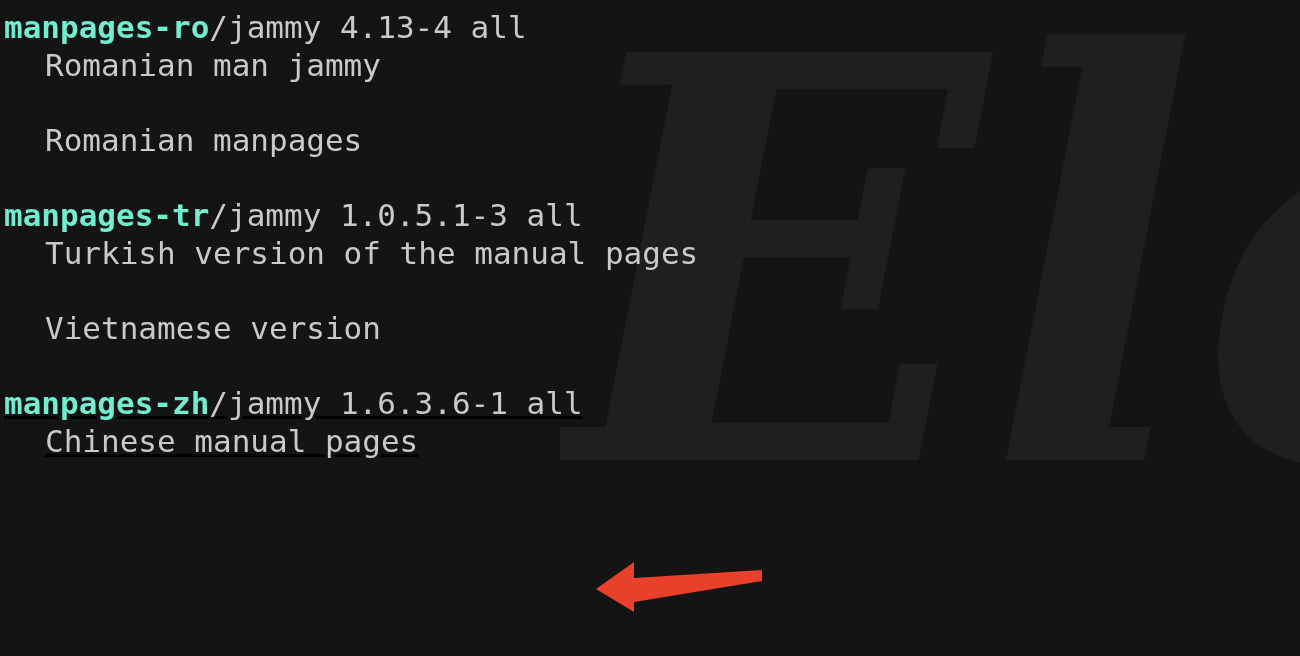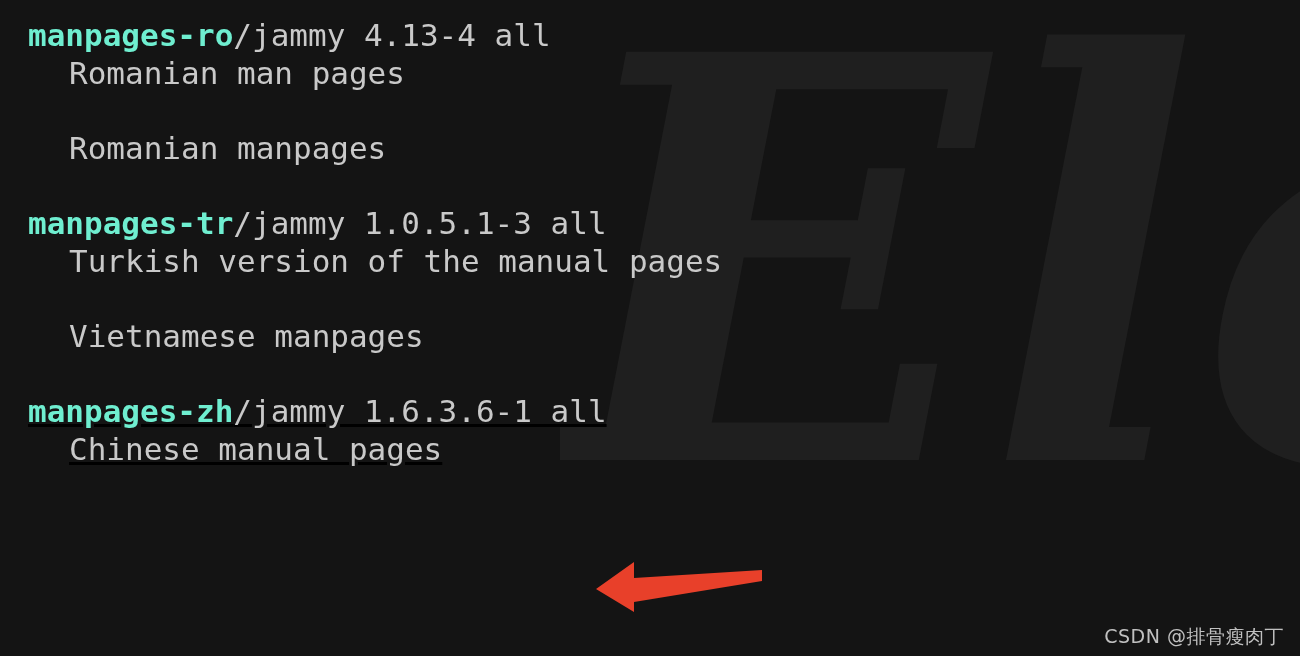--- a/index.html
+++ b/index.html
@@ -33,25 +33,25 @@
     font-style: italic;
     font-weight: 700;
     font-size: 560px;
     fill: #1f1f1f;
   }
 
   
   #terminal {
     position: absolute;
     left: 0;
-    top: 12px;
+    top: 4px;
     width: 1300px;
     height: 472px;
     z-index: 2;
-    padding: 4px 0 0 28px;
+    padding: 4px 0 0 4px;
     box-sizing: border-box;
   }
   .pkg-entry { margin-bottom: 37px; }
   .pkg-entry:last-child { margin-bottom: 12px; text-decoration: underline; }
 
   .pkg-line {
     font-size: 31px;
     line-height: 38px;
     white-space: pre;
     letter-spacing: 0px;
@@ -106,45 +106,44 @@
 <div id="screen">
 
   <svg id="bg-watermark" viewBox="0 0 900 760" preserveAspectRatio="xMidYMid meet" aria-hidden="true">
     <text x="0" y="600">Elec</text>
   </svg>
 
   <div id="terminal">
 
     <div class="pkg-entry">
       <div class="pkg-line"><span class="pkg-name">manpages-ro</span><span class="pkg-meta">/jammy 4.13-4 all</span></div>
-      <div class="pkg-desc">Romanian man pages</div>
+      <div class="pkg-desc">Romanian man jammy</div>
     </div>
 
     <div class="pkg-entry">
     </div>
 
     <div class="pkg-entry">
       <div class="pkg-desc">Romanian manpages</div>
     </div>
 
     <div class="pkg-entry">
       <div class="pkg-line"><span class="pkg-name">manpages-tr</span><span class="pkg-meta">/jammy 1.0.5.1-3 all</span></div>
       <div class="pkg-desc">Turkish version of the manual pages</div>
     </div>
 
     <div class="pkg-entry">
-      <div class="pkg-desc">Vietnamese manpages</div>
+      <div class="pkg-desc">Vietnamese version</div>
     </div>
 
     <div class="pkg-entry">
       <div class="pkg-line"><span class="pkg-name">manpages-zh</span><span class="pkg-meta">/jammy 1.6.3.6-1 all</span></div>
       <div class="pkg-desc">Chinese manual pages</div>
     </div>
 
   </div>
 
   <svg id="annotation-arrow" viewBox="0 0 170 56" aria-hidden="true">
     <polygon points="0,33 38,6 38,22 166,14 166,25 38,46 38,56" fill="#e8402a"></polygon>
   </svg>
 
-  <div id="csdn-watermark">CSDN @排骨瘦肉丁</div>
 
 </div>
 
 </body></html>

